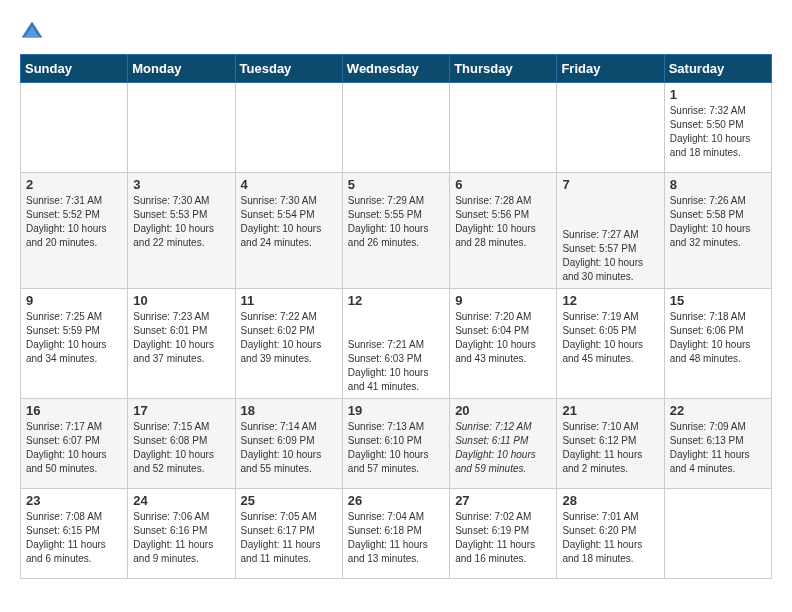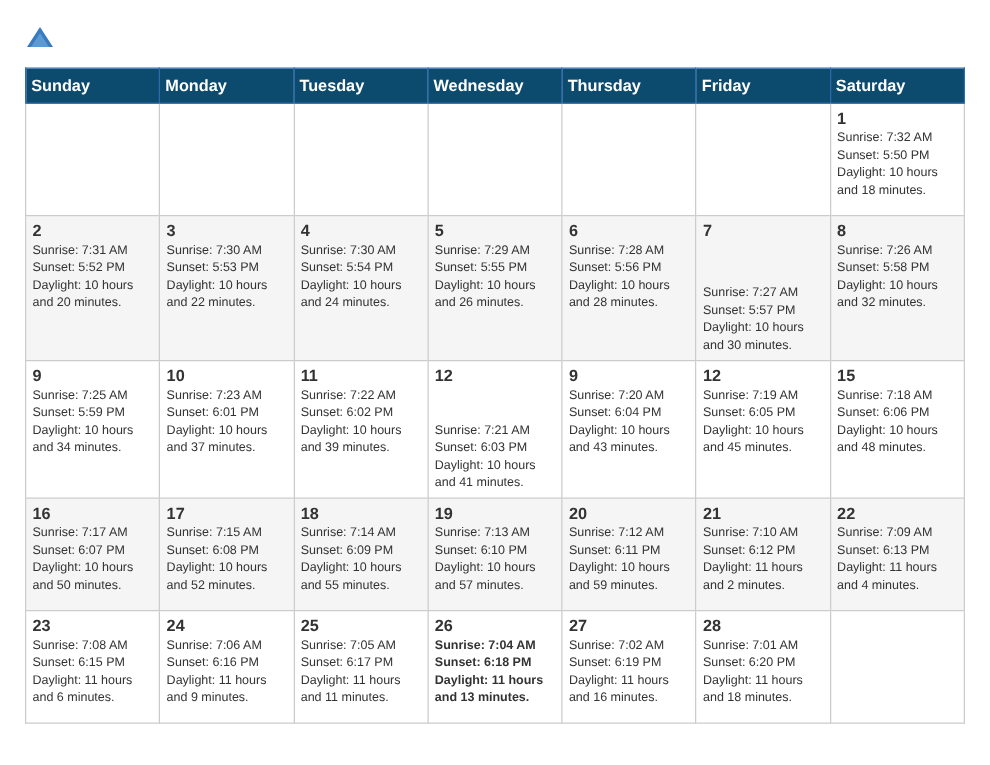--- a/index.html
+++ b/index.html
@@ -244,21 +244,21 @@
 Daylight: 10 hours and 55 minutes.</div>
         </td>
         <td>
           <span class="day-number">19</span>
           <div class="day-info" style="white-space: pre-line;">Sunrise: 7:13 AM
 Sunset: 6:10 PM
 Daylight: 10 hours and 57 minutes.</div>
         </td>
         <td>
           <span class="day-number">20</span>
-          <div class="day-info" style="white-space: pre-line;">Sunrise: 7:12 AM
+          <div class="day-info" style="white-space: pre-line; font-style: italic;">Sunrise: 7:12 AM
 Sunset: 6:11 PM
 Daylight: 10 hours and 59 minutes.</div>
         </td>
         <td>
           <span class="day-number">21</span>
           <div class="day-info" style="white-space: pre-line;">Sunrise: 7:10 AM
 Sunset: 6:12 PM
 Daylight: 11 hours and 2 minutes.</div>
         </td>
         <td>
@@ -282,21 +282,21 @@
 Daylight: 11 hours and 9 minutes.</div>
         </td>
         <td>
           <span class="day-number">25</span>
           <div class="day-info" style="white-space: pre-line;">Sunrise: 7:05 AM
 Sunset: 6:17 PM
 Daylight: 11 hours and 11 minutes.</div>
         </td>
         <td>
           <span class="day-number">26</span>
-          <div class="day-info" style="white-space: pre-line; font-weight: bold;">Sunrise: 7:04 AM
+          <div class="day-info" style="white-space: pre-line;">Sunrise: 7:04 AM
 Sunset: 6:18 PM
 Daylight: 11 hours and 13 minutes.</div>
         </td>
         <td>
           <span class="day-number">27</span>
           <div class="day-info" style="white-space: pre-line;">Sunrise: 7:02 AM
 Sunset: 6:19 PM
 Daylight: 11 hours and 16 minutes.</div>
         </td>
         <td>

